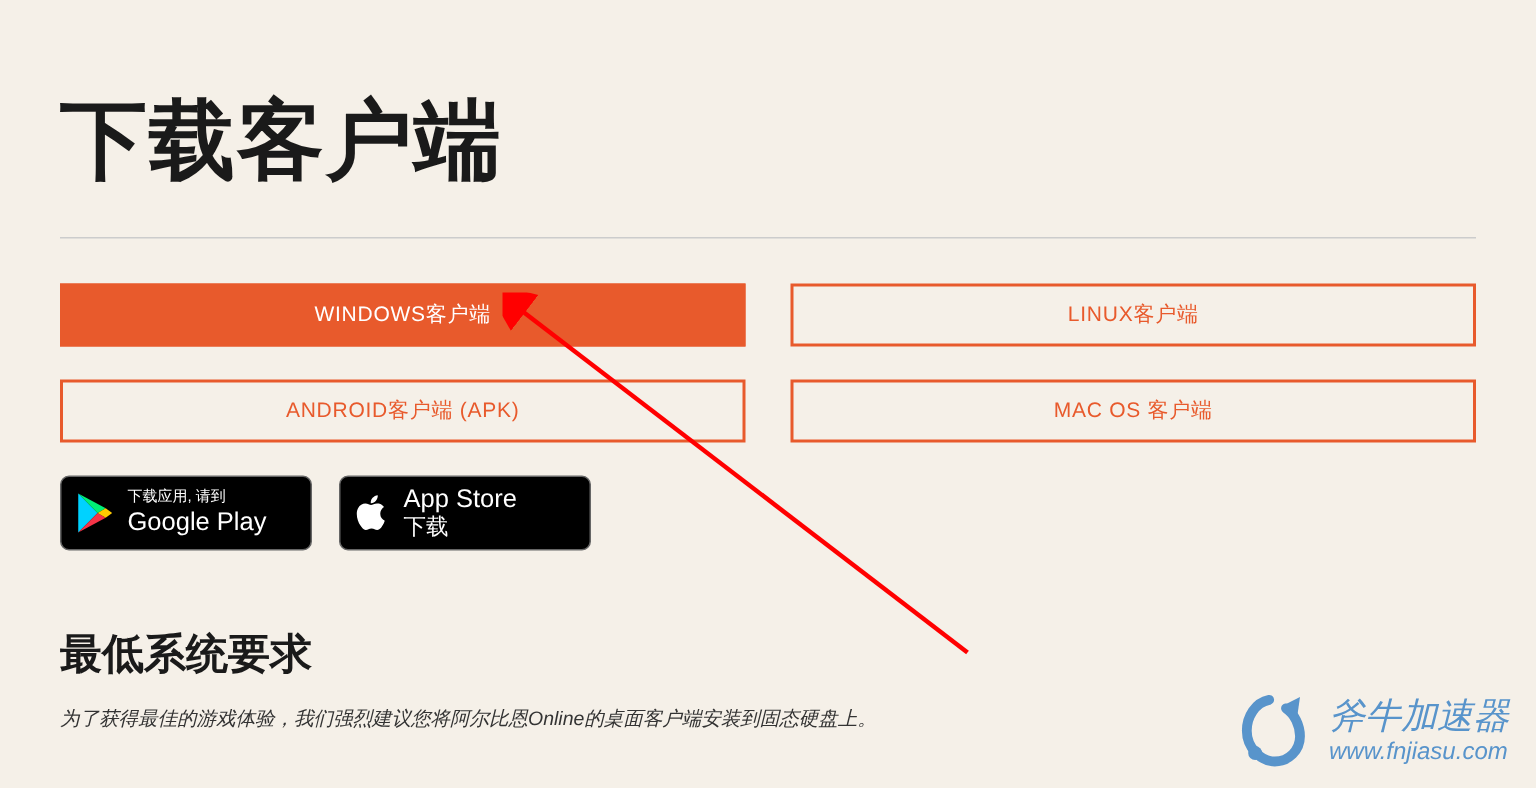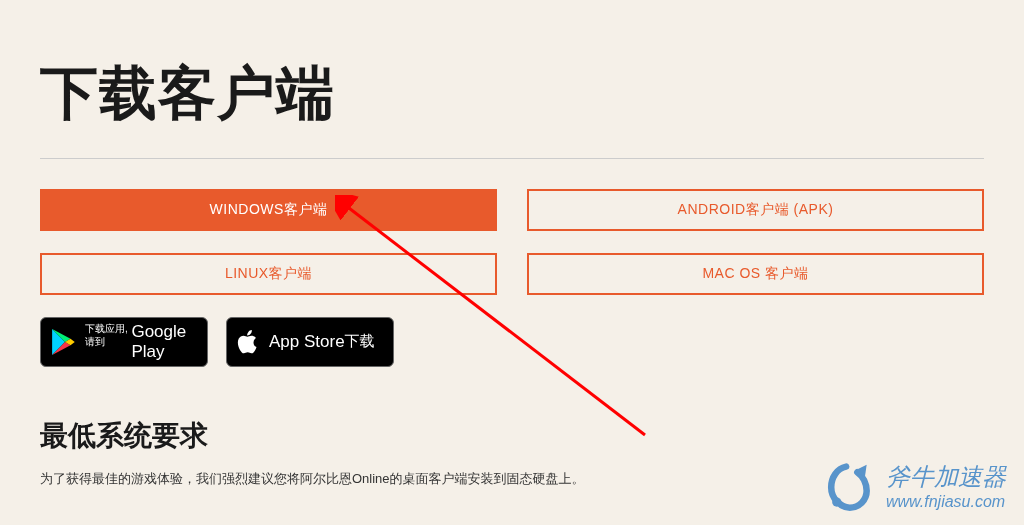--- a/index.html
+++ b/index.html
@@ -75,21 +75,21 @@
       cursor: pointer;
       gap: 8px;
     }
     .store-icon {
       flex-shrink: 0;
       display: flex;
       align-items: center;
     }
     .store-text {
       display: flex;
-      flex-direction: row;
+      flex-direction: column;
       justify-content: space-between;
       color: #fff;
     }
     .store-top {
       font-size: 10px;
       line-height: 1.3;
     }
     .store-bottom {
       font-size: 17px;
       font-weight: 500;
@@ -101,20 +101,21 @@
     }
     .sysreq-title {
       font-size: 28px;
       font-weight: 700;
       color: #1a1a1a;
       margin-bottom: 15px;
     }
     .sysreq-note {
       font-size: 13px;
       color: #333;
+      font-style: italic;
     }
     .arrow {
       position: absolute;
       top: 195px;
       left: 335px;
       pointer-events: none;
     }
     .watermark {
       position: absolute;
       bottom: 8px;
@@ -140,22 +141,22 @@
   </style>
 </head>
 <body>
 
 <div class="container">
   <h1 class="page-title">下载客户端</h1>
   <hr class="divider">
 
   <div class="btn-grid">
     <div class="btn btn-primary">WINDOWS客户端</div>
+    <div class="btn btn-outline">LINUX客户端</div>
     <div class="btn btn-outline">ANDROID客户端 (APK)</div>
-    <div class="btn btn-outline">LINUX客户端</div>
     <div class="btn btn-outline">MAC OS 客户端</div>
   </div>
 
   <div class="store-row">
     <div class="store-badge">
       <span class="store-icon">
         <svg width="26" height="28" viewBox="0 0 24 26">
           <path d="M1 1 L1 25 L13 13 Z" fill="#00d2ff"></path>
           <path d="M1 1 L18 10 L13 13 Z" fill="#00f076"></path>
           <path d="M13 13 L18 16 L1 25 Z" fill="#f63448"></path>

